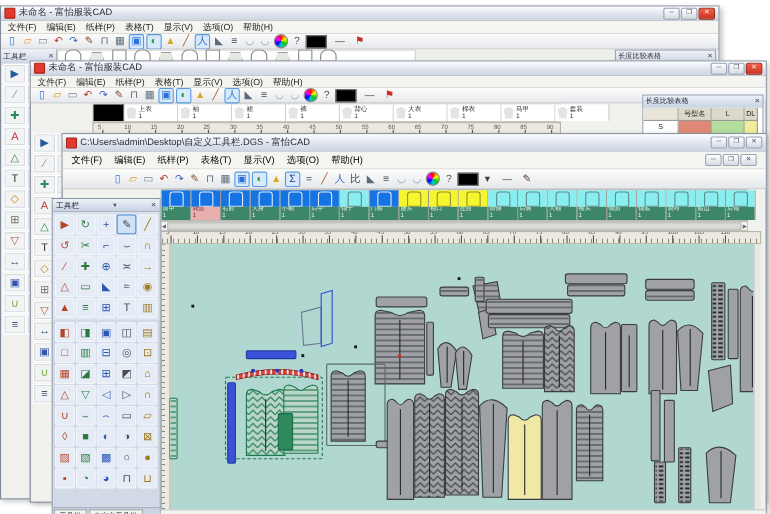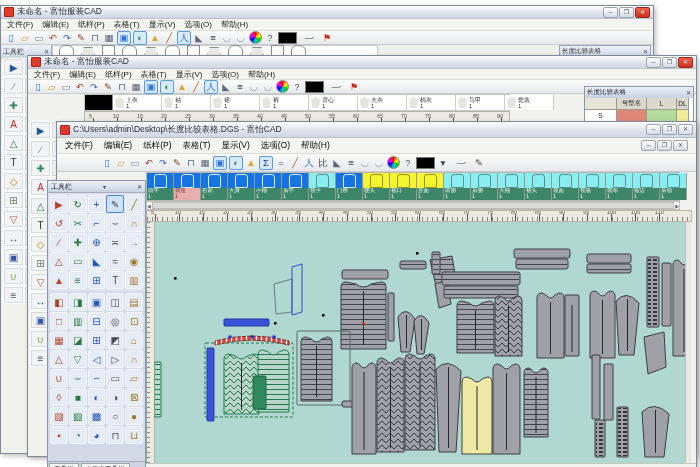--- a/index.html
+++ b/index.html
@@ -406,21 +406,21 @@
         <span class="szc" style="background: rgb(224, 136, 120);"></span>
         <span class="szc" style="background: rgb(180, 220, 156);"></span>
         <span class="szc" style="background: rgb(240, 236, 156);"></span>
       </div>
   </div>
 </div>
 
 <div class="win" id="win4" style="left:56px;top:121px;width:639px;height:346px;z-index:4">
   <div class="tbar h15">
     <span class="appicon"></span>
-    <span class="ttext">C:\Users\admin\Desktop\长度比较表格.DGS - 富怡CAD</span>
+    <span class="ttext">C:\Users\admin\Desktop\自定义工具栏.DGS - 富怡CAD</span>
     <span class="wbtns">
       <span class="wbtn">─</span>
       <span class="wbtn">❐</span>
       <span class="wbtn">✕</span>
     </span>
   </div>
   <div style="position:relative;height:331px">
     <div class="menubar4">
         <span class="menu-item">文件(F)</span>
         <span class="menu-item">编辑(E)</span>

